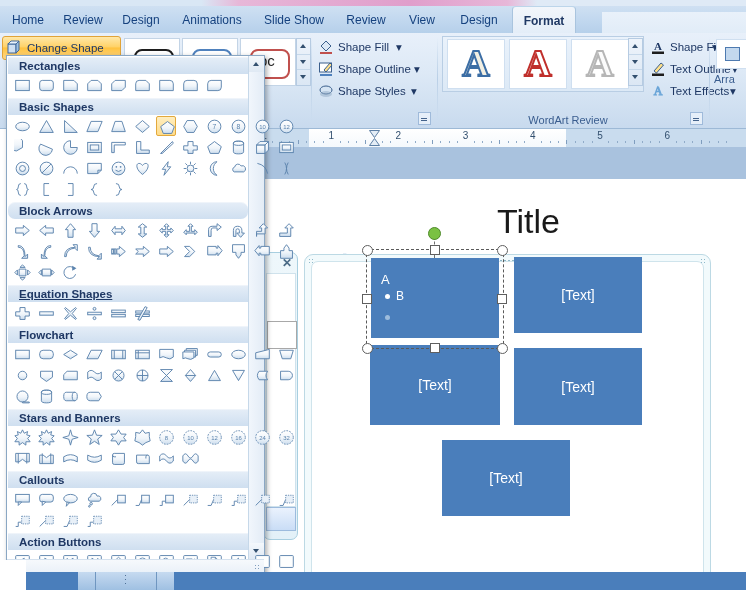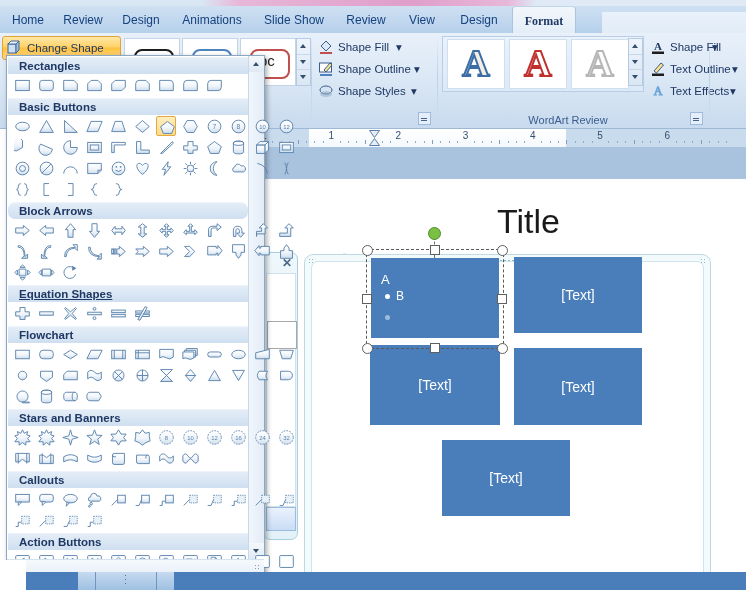--- a/index.html
+++ b/index.html
@@ -22,21 +22,21 @@
   }
   .tab{
     position:absolute;top:0;height:27px;line-height:28px;
     text-align:center;font-size:12px;color:#15417e;cursor:default;
     white-space:nowrap;
   }
   .tab.active{
     background:linear-gradient(to bottom,#f2f6fb 0%,#eaf1f9 55%,#e3edf8 100%);
     border-left:1px solid #a9c4de;border-right:1px solid #a9c4de;
     border-top:1px solid #bcd5ea;
-    border-radius:4px 4px 0 0;color:#1f3864;font-weight:bold;font-family:Liberation Serif, serif;
+    border-radius:4px 4px 0 0;color:#1f3864;font-weight:bold;
   }
   #tab-right-fill{
     position:absolute;left:602px;top:6px;width:144px;height:27px;
     background:linear-gradient(to bottom,#e9f1fa,#dfebf7);
     border-bottom:1px solid #a3c0dd;
   }
   
   #ribbon{
     position:absolute;left:0;top:33px;width:746px;height:95px;
     background:linear-gradient(to bottom,#e8f0fa 0%,#dde9f6 42%,#d3e2f2 70%,#c8daee 100%);
@@ -320,20 +320,26 @@
       </svg>
       <span class="ct">Text Effects</span>
       <span class="cd" style="left:80px;">▾</span>
     </div>
 
     <div class="rgroup-label" style="left:40px;width:180px;">WordArt Review</div>
     <div class="dlg-launch" style="right:7px;"></div>
     <div class="rgroup-sep" style="left:271px;"></div>
   </div>
 
+  <div class="rgroup" style="left:710px;width:36px;">
+    <div id="arrange-card" style="left:6px;">
+      <div style="position:absolute;left:8px;top:7px;width:13px;height:12px;background:#c3d8ee;border:1px solid #4e7ab0;"></div>
+    </div>
+    <div class="rgroup-label" style="left:0;width:36px;top:40px;bottom:auto;text-align:left;padding-left:4px;box-sizing:border-box;">Arra</div>
+  </div>
 </div>
 
 <div id="ruler">
   <div id="ruler-shade-l"></div>
   <div id="ruler-shade-r"></div>
   <div id="ruler-ticks">
       <div class="rnum" style="left: -3px;">1</div>
       <div class="rdot" style="left: 10.4px;"></div>
       <div class="rdot" style="left: 18.8px;"></div>
       <div class="rdot" style="left: 27.2px;"></div>
@@ -517,21 +523,21 @@
       <div class="sd-cell" style="left:173px;top:19px;" title="round-same-side-corner-rectangle">
         <svg width="17" height="17" viewBox="0 0 20 20">
           <path d="M2 8 Q2 4 6 4 H14 Q18 4 18 8 V16 H2 Z" stroke="#5b83ad" stroke-width="1.1" fill="url(#shg)"></path>
         </svg>
       </div>
       <div class="sd-cell" style="left:197px;top:19px;" title="round-diagonal-corner-rectangle">
         <svg width="17" height="17" viewBox="0 0 20 20">
           <path d="M2 8 Q2 4 6 4 H18 V12 Q18 16 14 16 H2 Z" stroke="#5b83ad" stroke-width="1.1" fill="url(#shg)"></path>
         </svg>
       </div>
-      <div class="sd-cat" style="top:42px;">Basic Buttons</div>
+      <div class="sd-cat" style="top:42px;">Basic Shapes</div>
       <div class="sd-cell" style="left:5px;top:60px;" title="oval">
         <svg width="17" height="17" viewBox="0 0 20 20">
           <ellipse cx="10" cy="10" rx="8" ry="5" stroke="#5b83ad" stroke-width="1.1" fill="url(#shg)"></ellipse>
         </svg>
       </div>
       <div class="sd-cell" style="left:29px;top:60px;" title="isosceles-triangle">
         <svg width="17" height="17" viewBox="0 0 20 20">
           <path d="M10 3 L18 17 H2 Z" stroke="#5b83ad" stroke-width="1.1" fill="url(#shg)"></path>
         </svg>
       </div>

